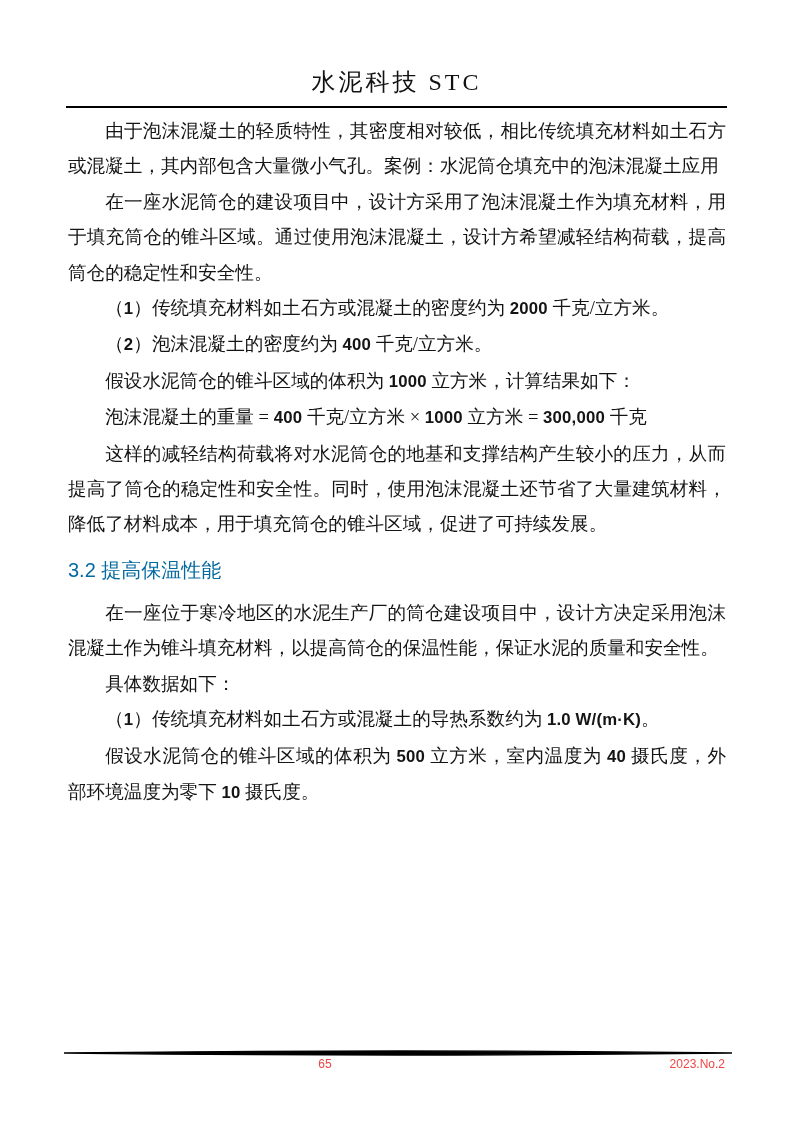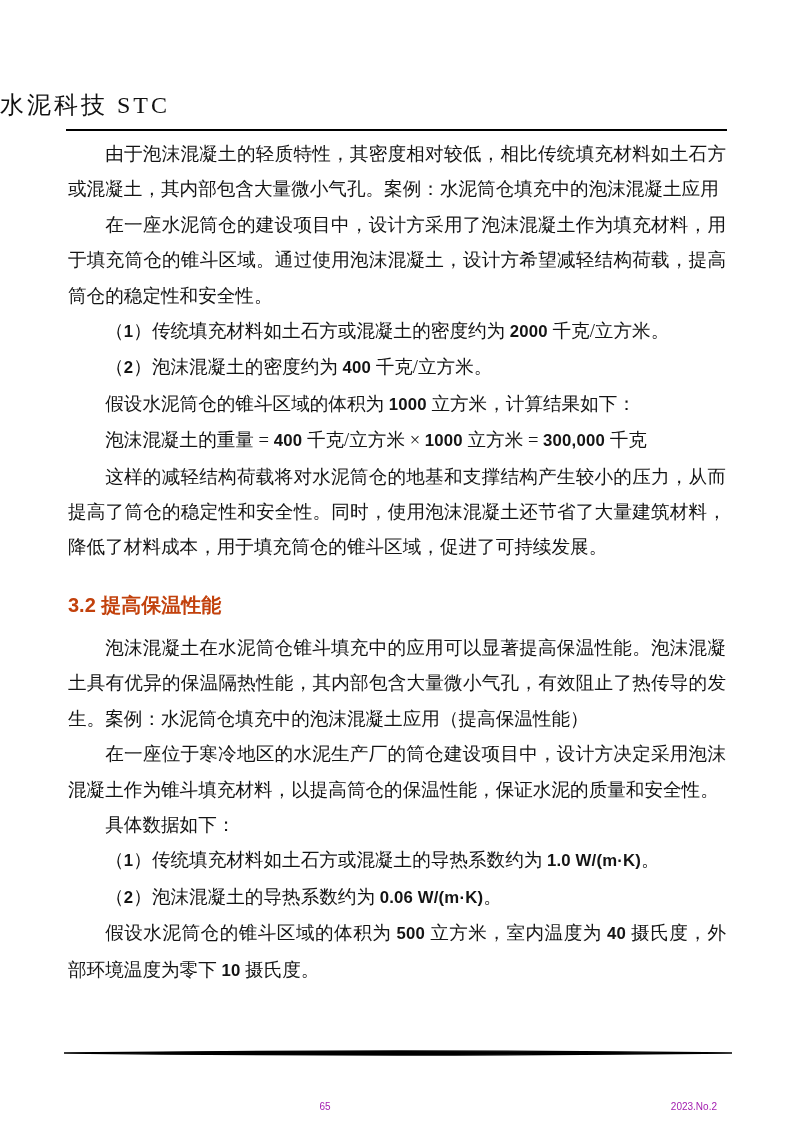--- a/index.html
+++ b/index.html
@@ -7,105 +7,102 @@
   .page {
     position: relative;
     width: 793px;
     height: 1122px;
     background: #ffffff;
     color: #141414;
     font-family: "Liberation Serif", serif;
     overflow: hidden;
   }
   .journal-title {
-    padding-top: 46px;
+    padding-top: 66px;
+    text-align: center;
     font-size: 24px;
     letter-spacing: 3px;
     font-family: "Liberation Serif", serif;
     color: #111111;
-    margin-top: 43px;
   }
   .header-rule {
     border: none;
     border-top: 2px solid #000000;
     margin: 8px 66px 0 66px;
   }
   .content {
     margin: 5px 67px 0 68px;
   }
   .para {
     margin: 0;
     text-indent: 2em;
     font-size: 18.6px;
     line-height: 35.4px;
     text-align: justify;
     text-justify: inter-ideograph;
   }
   .section-heading {
-    margin: 21px 0 6px 0;
+    margin: 9px 0 6px 0;
     font-size: 20px;
     line-height: 38px;
-    font-weight: bold;
+    font-weight: normal;
     font-family: "Liberation Sans", sans-serif;
-    color: #c2410c;
+    color: #0369a1;
     text-indent: 0;
   }
   
   .rich .lat {
     font-family: "Liberation Sans", sans-serif;
     font-weight: bold;
     font-size: 0.9em;
     letter-spacing: 0.2px;
   }
   .footer-bar {
     position: absolute;
     left: 64px;
     top: 1049px;
     width: 668px;
     height: 8px;
   }
   .footer-text {
     position: absolute;
     top: 1057px;
     font-family: "Liberation Sans", sans-serif;
-    font-size: 10px;
-    color: #a21caf;
-    margin-top: 44px;
+    font-size: 12px;
+    color: #ef4444;
   }
   .page-num {
     left: 297px;
     width: 56px;
     text-align: center;
   }
   .issue {
-    right: 76px;
+    right: 68px;
   }
 </style>
 </head>
 <body>
 
 <div class="page">
 
   <div class="journal-title">水泥科技 STC</div>
   <hr class="header-rule">
 
   <div class="content">
     <p class="para rich">由于泡沫混凝土的轻质特性，其密度相对较低，相比传统填充材料如土石方或混凝土，其内部包含大量微小气孔。案例：水泥筒仓填充中的泡沫混凝土应用</p>
     <p class="para rich">在一座水泥筒仓的建设项目中，设计方采用了泡沫混凝土作为填充材料，用于填充筒仓的锥斗区域。通过使用泡沫混凝土，设计方希望减轻结构荷载，提高筒仓的稳定性和安全性。</p>
     <p class="para rich">（<span class="lat">1</span>）传统填充材料如土石方或混凝土的密度约为 <span class="lat">2000</span> 千克/立方米。</p>
     <p class="para rich">（<span class="lat">2</span>）泡沫混凝土的密度约为 <span class="lat">400</span> 千克/立方米。</p>
     <p class="para rich">假设水泥筒仓的锥斗区域的体积为 <span class="lat">1000</span> 立方米，计算结果如下：</p>
     <p class="para rich">泡沫混凝土的重量 = <span class="lat">400</span> 千克/立方米 × <span class="lat">1000</span> 立方米 = <span class="lat">300,000</span> 千克</p>
     <p class="para rich">这样的减轻结构荷载将对水泥筒仓的地基和支撑结构产生较小的压力，从而提高了筒仓的稳定性和安全性。同时，使用泡沫混凝土还节省了大量建筑材料，降低了材料成本，用于填充筒仓的锥斗区域，促进了可持续发展。</p>
     <h2 class="section-heading">3.2 提高保温性能</h2>
-    <p class="para rich">泡沫混凝土在水泥筒仓锥斗填充中的应用可以显著提高保温性能。泡沫混凝土具有优异的保温隔热性能，其内部包含大量微小气孔，有效阻止了热传导的发生。案例：水泥筒仓填充中的泡沫混凝土应用（提高保温性能）</p>
     <p class="para rich">在一座位于寒冷地区的水泥生产厂的筒仓建设项目中，设计方决定采用泡沫混凝土作为锥斗填充材料，以提高筒仓的保温性能，保证水泥的质量和安全性。</p>
     <p class="para rich">具体数据如下：</p>
     <p class="para rich">（<span class="lat">1</span>）传统填充材料如土石方或混凝土的导热系数约为 <span class="lat">1.0</span> <span class="lat">W/(m·K)</span>。</p>
-    <p class="para rich">（<span class="lat">2</span>）泡沫混凝土的导热系数约为 <span class="lat">0.06</span> <span class="lat">W/(m·K)</span>。</p>
     <p class="para rich">假设水泥筒仓的锥斗区域的体积为 <span class="lat">500</span> 立方米，室内温度为 <span class="lat">40</span> 摄氏度，外部环境温度为零下 <span class="lat">10</span> 摄氏度。</p>
   </div>
 
   <svg class="footer-bar" viewBox="0 0 668 8" preserveAspectRatio="none" aria-hidden="true">
     <path d="M0,4 Q334,0 668,4 Q334,8 0,4 Z" fill="#000000" stroke="#000000" stroke-width="1.3"></path>
   </svg>
 
   <div class="footer-text page-num">65</div>
   <div class="footer-text issue">2023.No.2</div>
 

